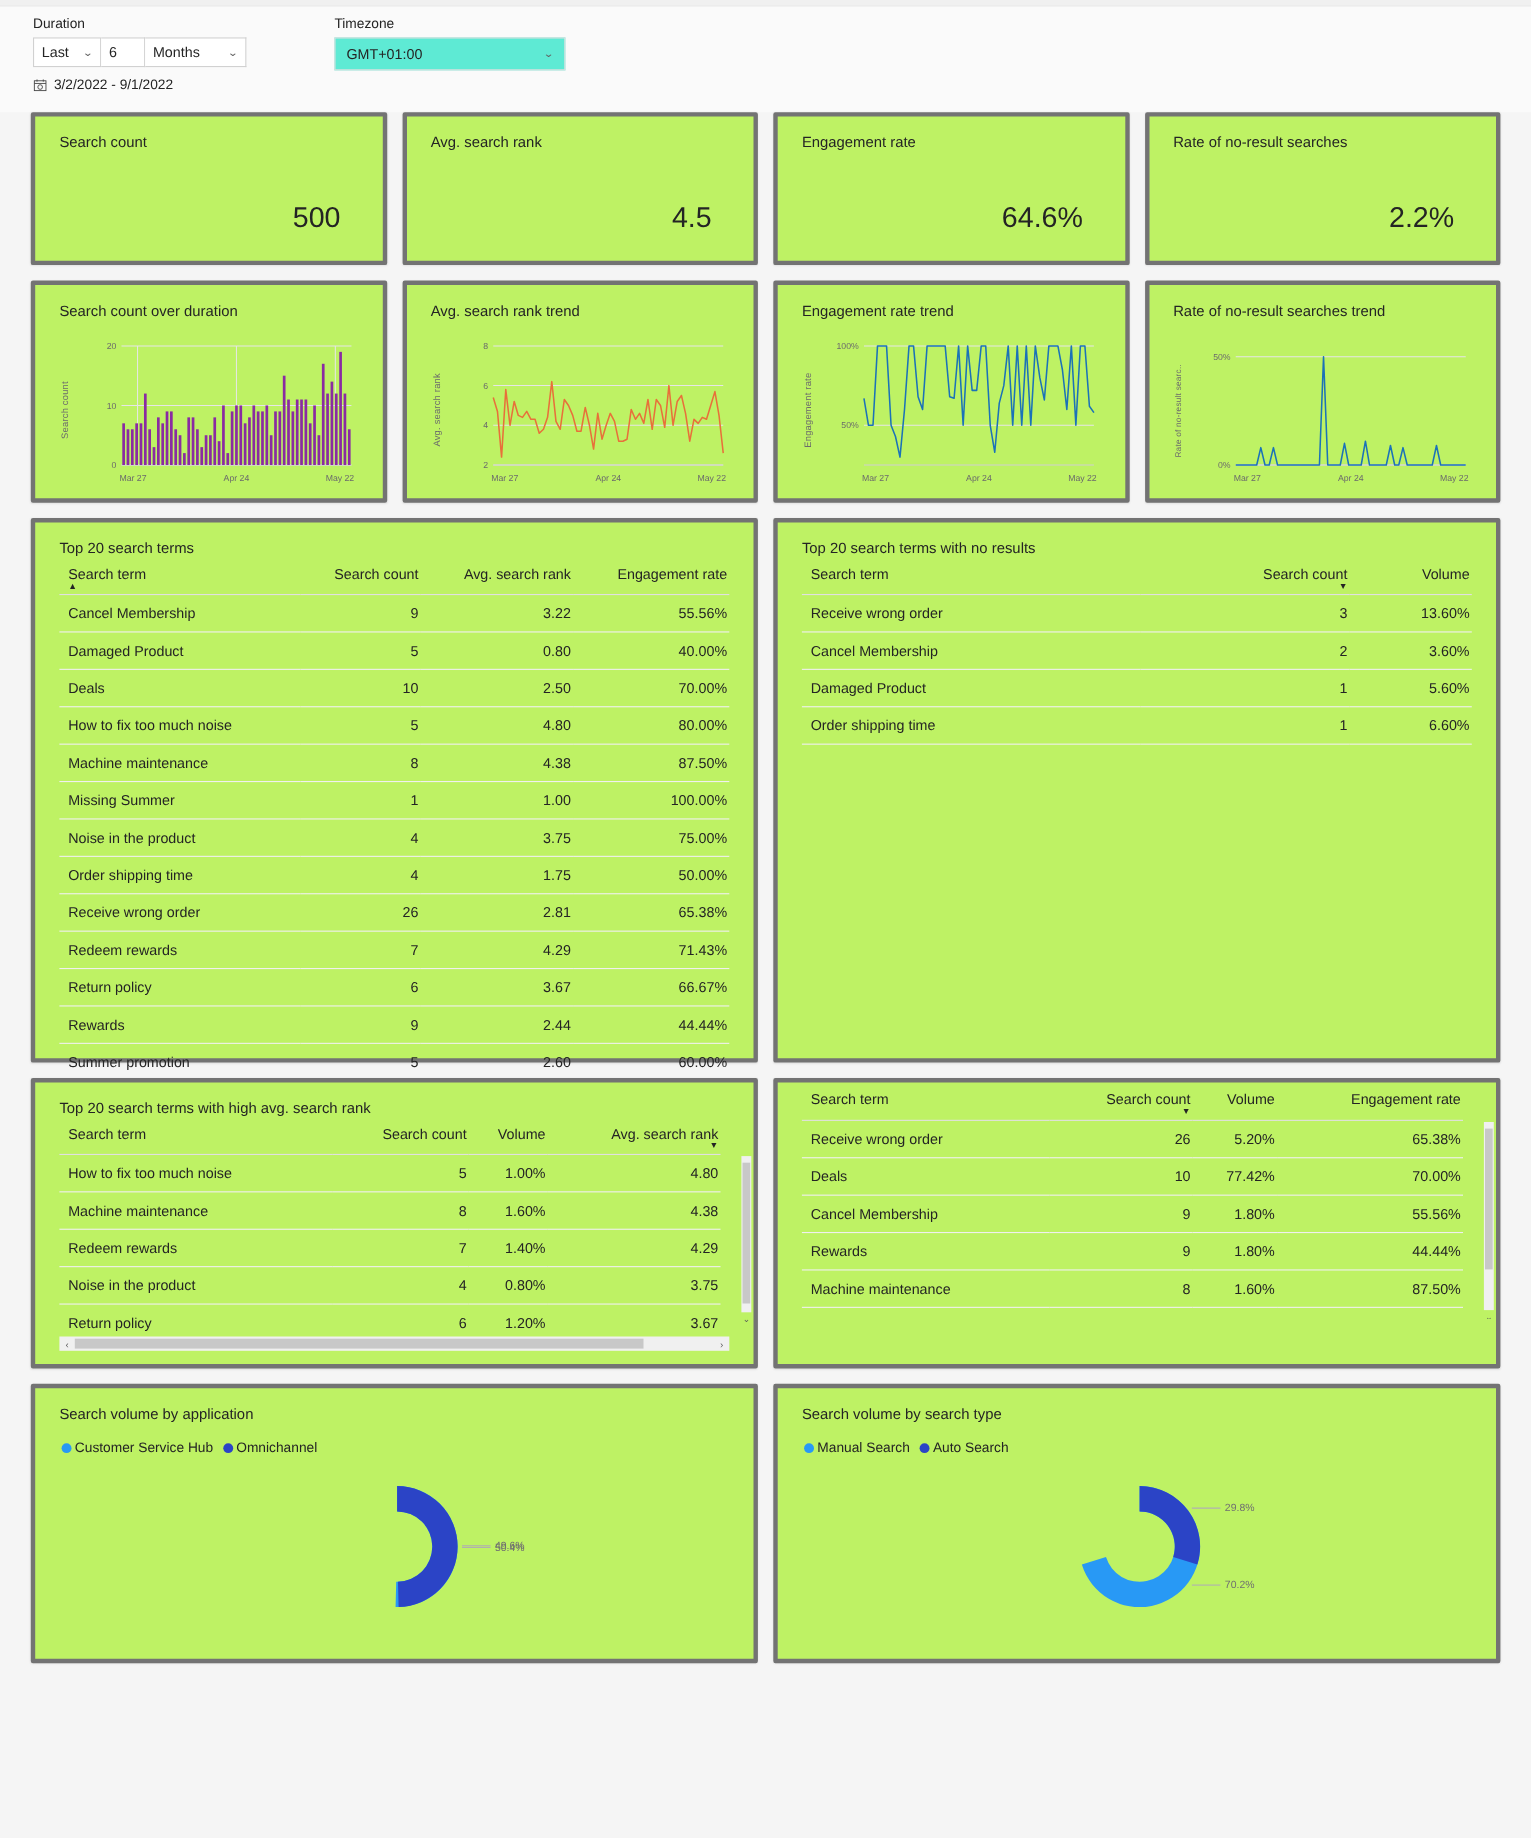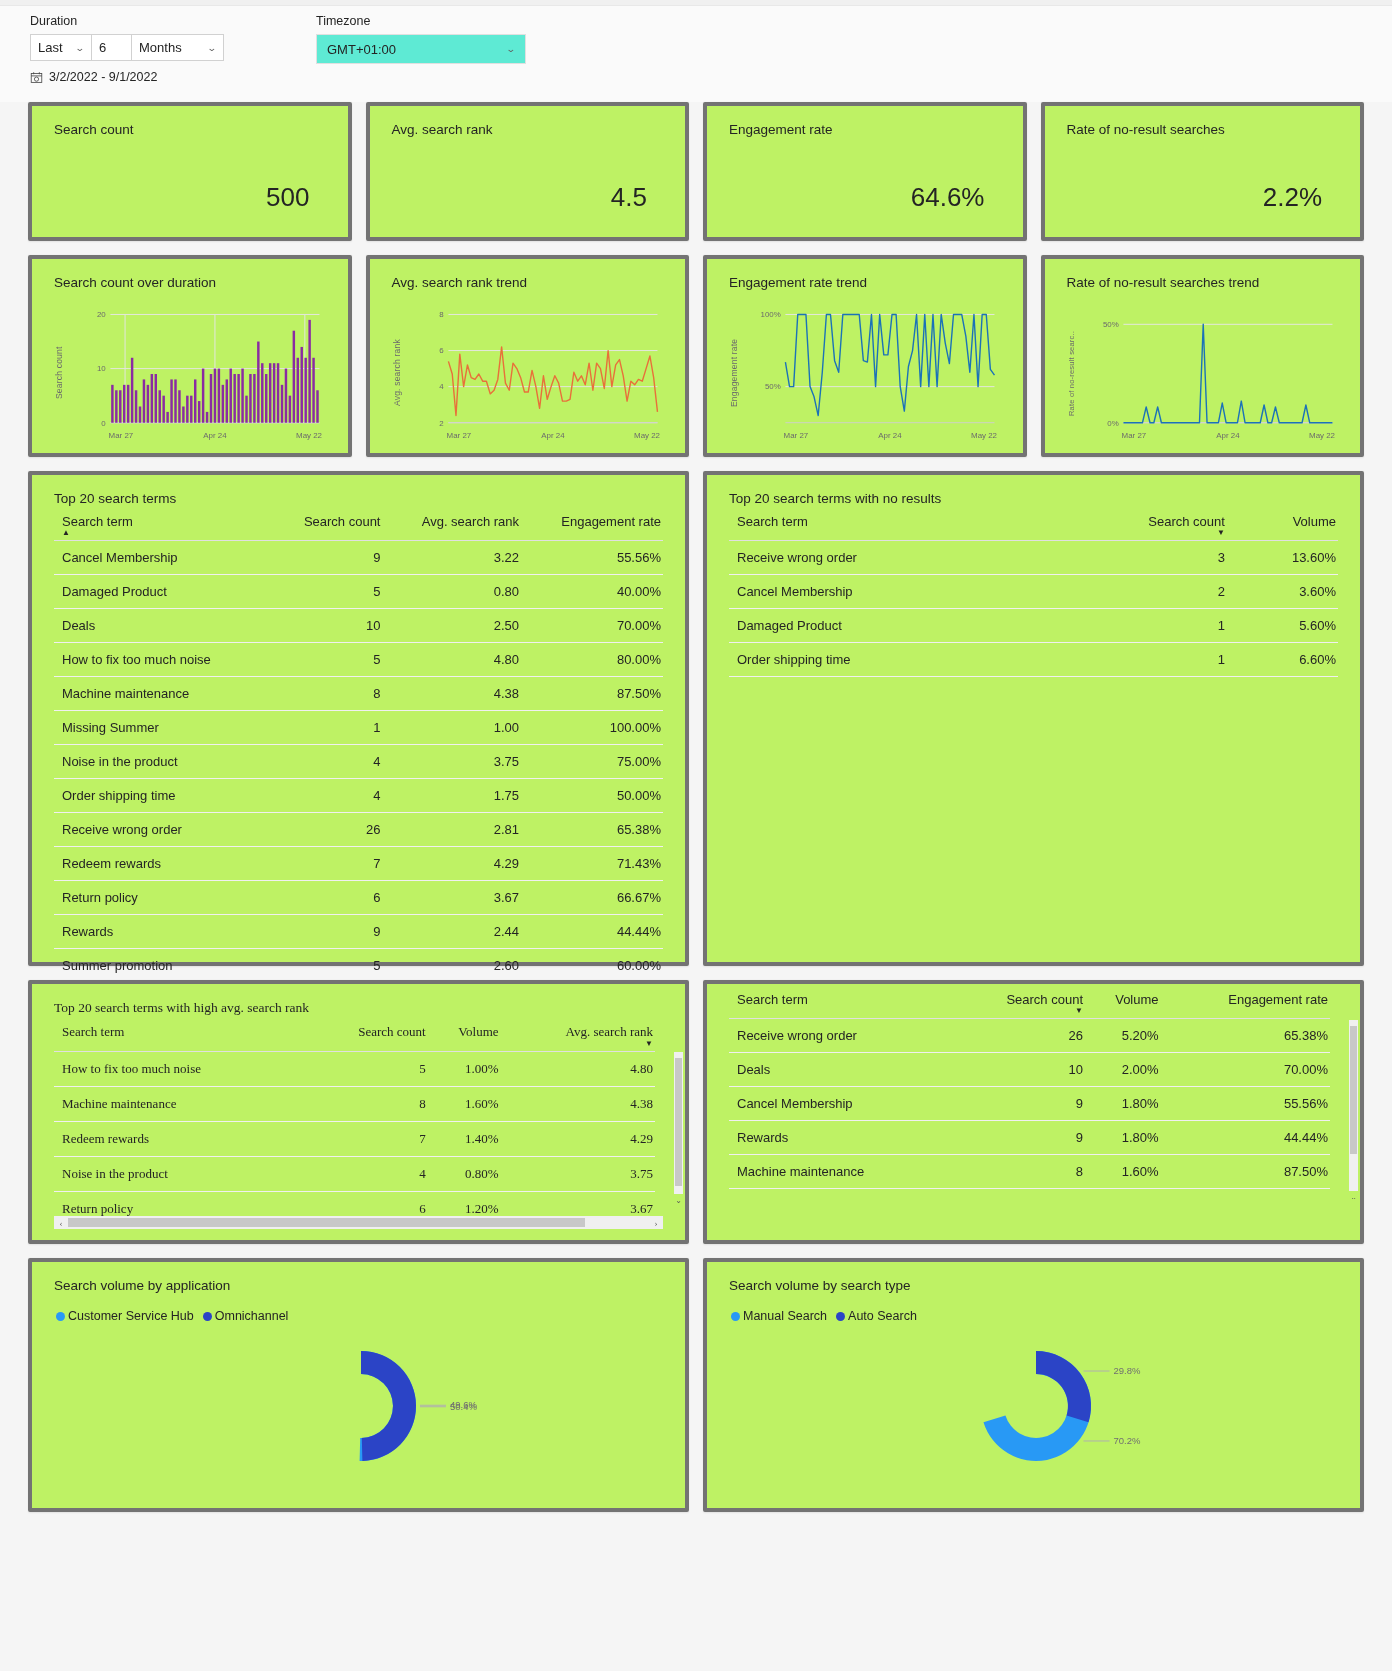--- a/index.html
+++ b/index.html
@@ -145,21 +145,21 @@
           <line x1="1.5" y1="6" x2="14.5" y2="6" stroke="#444" stroke-width="1"></line>
           <line x1="4.5" y1="1.5" x2="4.5" y2="4" stroke="#444" stroke-width="1"></line>
           <line x1="11.5" y1="1.5" x2="11.5" y2="4" stroke="#444" stroke-width="1"></line>
           <circle cx="8" cy="10" r="2.6" fill="none" stroke="#444" stroke-width="1"></circle>
         </svg>
       </span>
       <span>3/2/2022 - 9/1/2022</span>
     </div>
   </div>
 
-  <div class="fgroup" style="left:316px; top:8px;">
+  <div class="fgroup" style="left:304px; top:8px;">
     <div class="flabel">Timezone</div>
     <div class="tzbox">
       <span>GMT+01:00</span>
       <span class="caret">⌄</span>
     </div>
   </div>
 </div>
 
 <div class="wrap">
 
@@ -450,21 +450,21 @@
                 <td class="num">1</td>
                 <td class="num">6.60%</td>
               </tr>
             </tbody>
           </table>
       </div>
     </div>
   </div>
 
   <div class="row">
-    <div class="card tablecard scrollcard" style="height:264px;font-family:Liberation Serif, serif;">
+    <div class="card tablecard scrollcard" style="height:264px;">
       <div class="card-title">Top 20 search terms with high avg. search rank</div>
       <div class="tblwrap" style="height:200px;">
         <div class="tblpad" style="padding-bottom:0; padding-right:30px;">
           <table class="dt">
               <thead>
                 <tr>
                   <th class="c0"><span>Search term</span></th>
                   <th class="num"><span>Search count</span></th>
                   <th class="num"><span>Volume</span></th>
                   <th class="num"><span>Avg. search rank</span><span class="sortmark" style="text-align: right;">▼</span></th>
@@ -532,21 +532,21 @@
               <tbody>
                 <tr>
                   <td class="c0">Receive wrong order</td>
                   <td class="num">26</td>
                   <td class="num">5.20%</td>
                   <td class="num">65.38%</td>
                 </tr>
                 <tr>
                   <td class="c0">Deals</td>
                   <td class="num">10</td>
-                  <td class="num">2.00%</td>
+                  <td class="num">77.42%</td>
                   <td class="num">70.00%</td>
                 </tr>
                 <tr>
                   <td class="c0">Cancel Membership</td>
                   <td class="num">9</td>
                   <td class="num">1.80%</td>
                   <td class="num">55.56%</td>
                 </tr>
                 <tr>
                   <td class="c0">Rewards</td>

